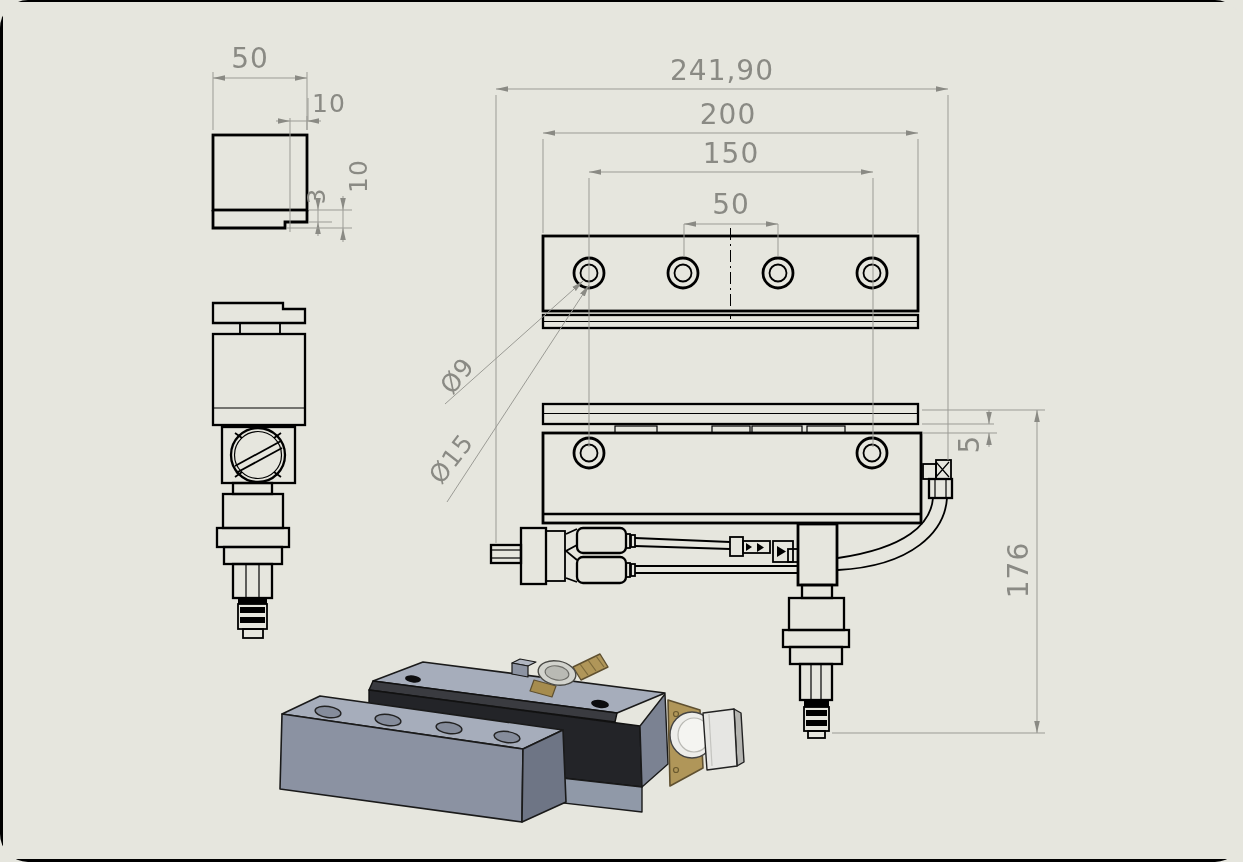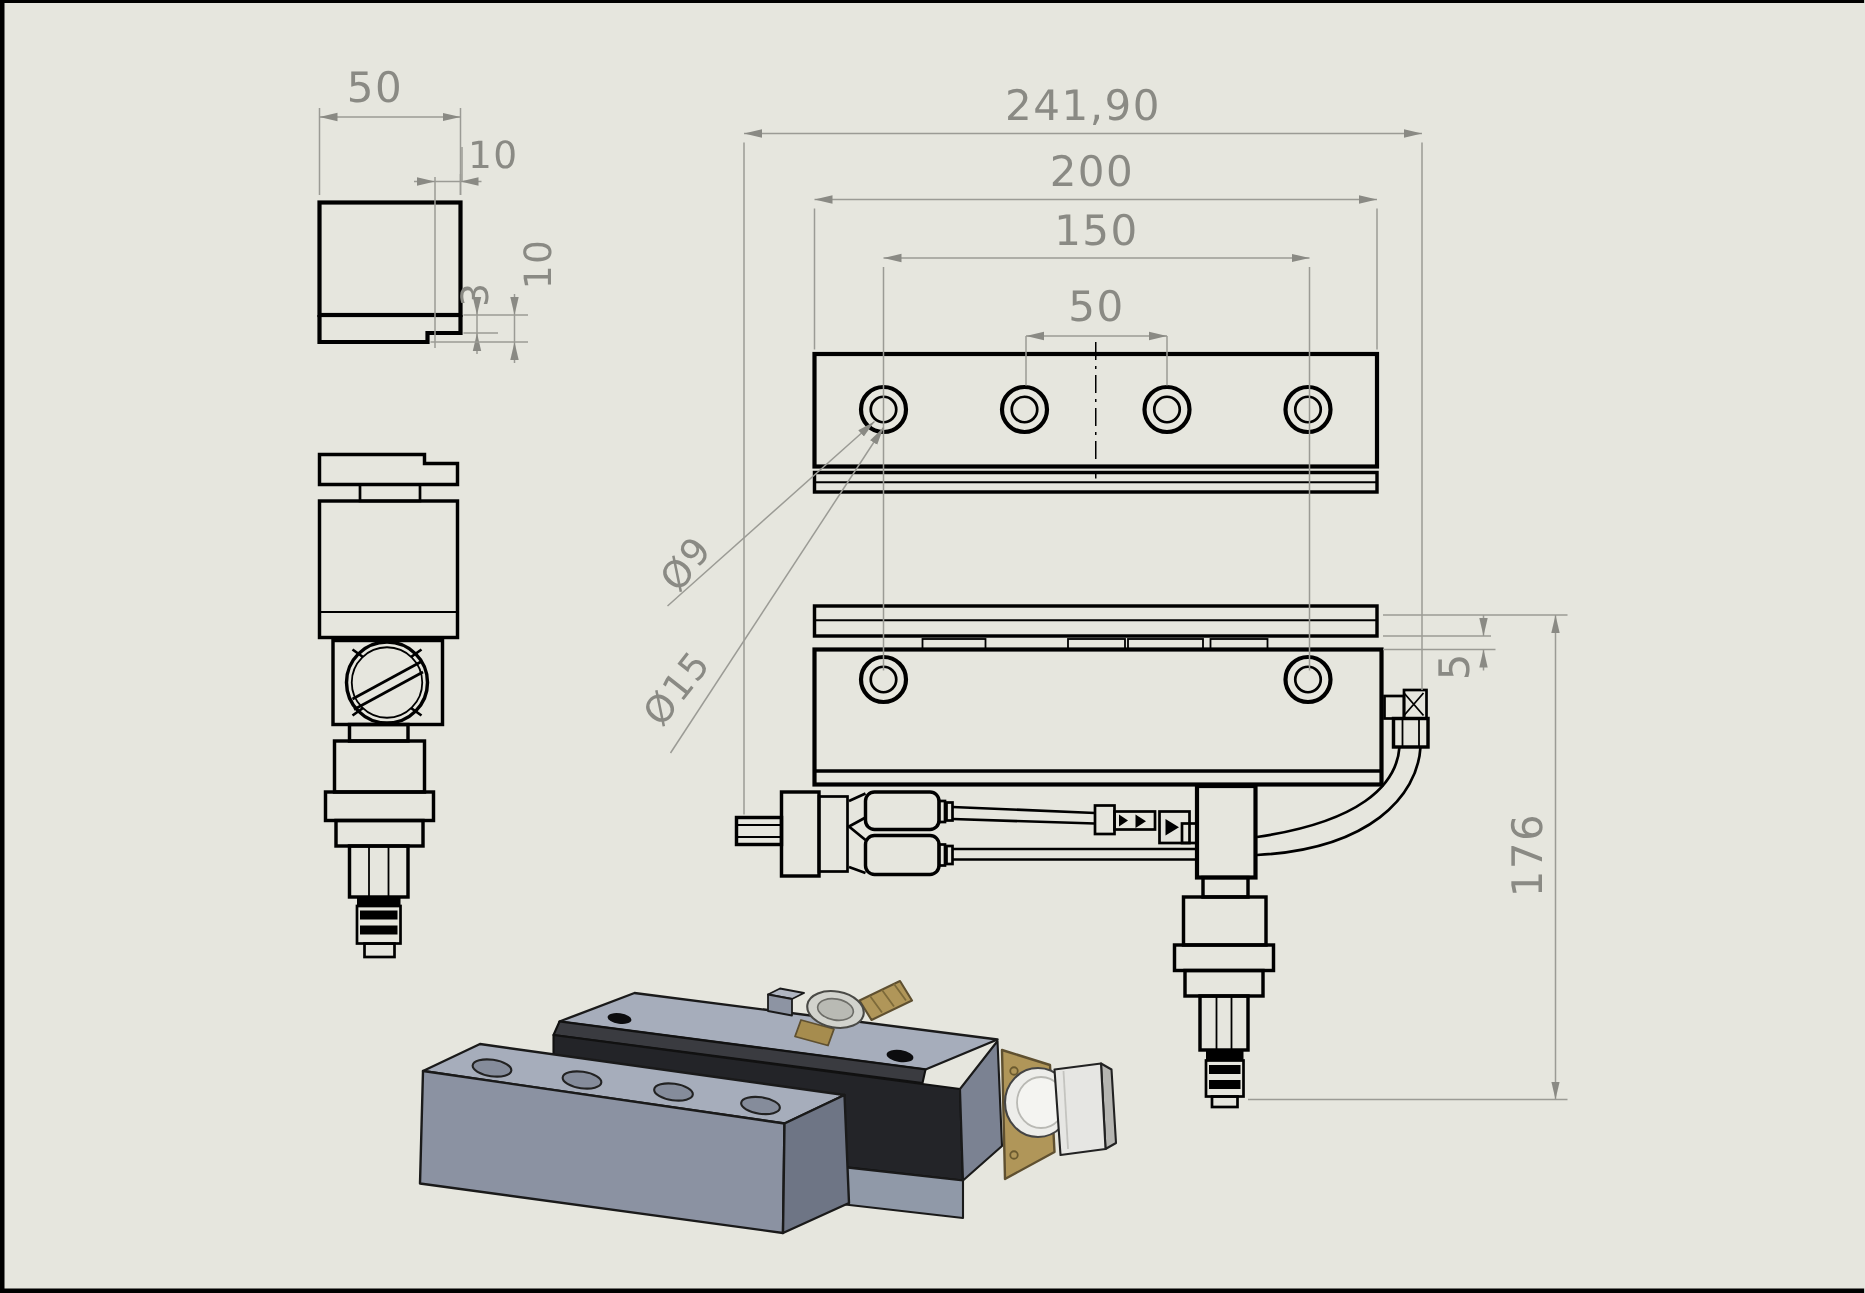--- a/index.html
+++ b/index.html
@@ -1,16 +1,16 @@
 <!DOCTYPE html>
 <html><head>
 <meta charset="utf-8">
 <style>
   html,body{margin:0;padding:0;background:#e6e6de;}
-  .sheet{width:1243px;height:862px;position:relative;background:#e6e6de;overflow:hidden;}
+  .sheet{width:1243px;height:862px;position:relative;background:#e6e6de;overflow:hidden;border-radius:28px;}
   svg{display:block;}
   .edge{stroke:#000;fill:none;stroke-linejoin:miter;}
   .t3{stroke-width:2.8;}
   .t25{stroke-width:2.3;}
   .t2{stroke-width:1.8;}
   .t1{stroke-width:1.2;}
   .dim{stroke:#9b9b95;stroke-width:1;fill:none;}
   .dimtxt{fill:#8a8a84;font-family:"DejaVu Sans","Liberation Sans",sans-serif;font-size:28px;letter-spacing:1px;}
   .dimtxt.small{font-size:25px;}
   .cl{stroke:#000;stroke-width:1;stroke-dasharray:12 4 2 4;fill:none;}

